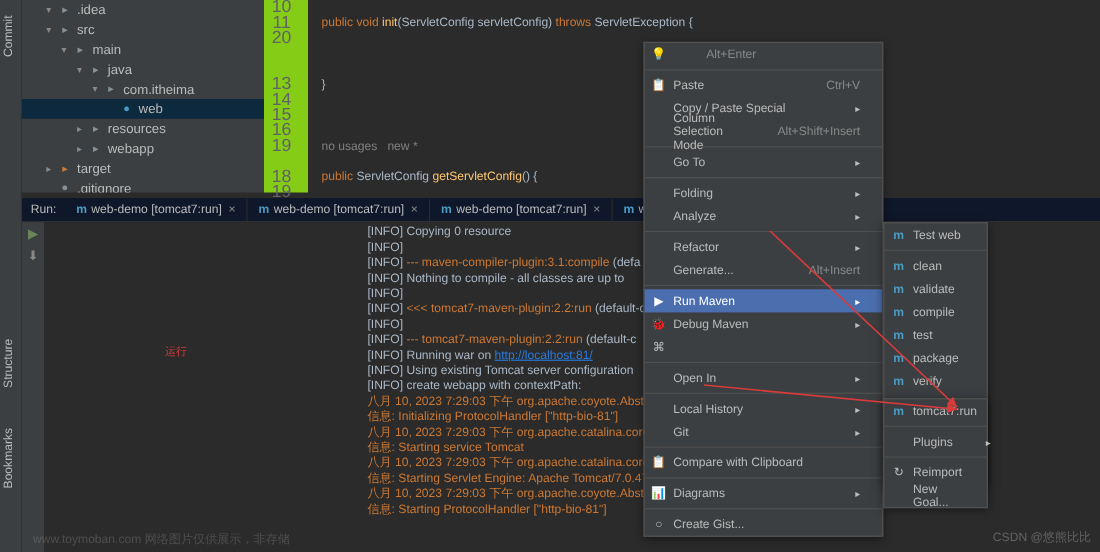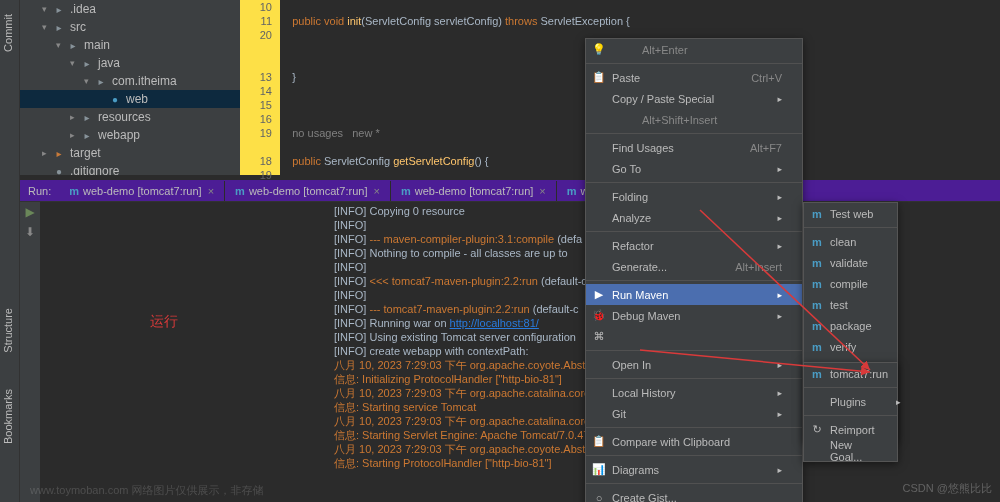--- a/index.html
+++ b/index.html
@@ -11,31 +11,31 @@
 .project-tree { position: absolute; left: 20px; top: 0; width: 220px; height: 175px; background: #3c3f41; overflow: hidden; }
 .tree-item { display: flex; align-items: center; height: 18px; padding-left: 8px; white-space: nowrap; color: #bbb; }
 .tree-item .arrow { width: 10px; font-size: 9px; color: #888; }
 .tree-item .icon { width: 14px; height: 14px; margin-right: 4px; display: inline-flex; align-items: center; justify-content: center; font-size: 10px; }
 .folder-icon { color: #87939a; }
 .folder-orange { color: #c87b3a; }
 .file-cyan { color: #4a9cc4; }
 .selected { background: #0d293e; }
 
 .editor { position: absolute; left: 240px; top: 0; right: 0; height: 175px; background: #2b2b2b; }
-.gutter { position: absolute; left: 0; top: 0; width: 40px; height: 100%; background: #fde047; text-align: right; padding-right: 8px; color: #606366; font-family: Consolas, monospace; font-size: 11px; line-height: 14px; }
+.gutter { position: absolute; left: 0; top: 0; width: 40px; height: 100%; background: #84cc16; text-align: center; padding-right: 8px; color: #606366; font-family: Consolas, monospace; font-size: 16px; line-height: 14px; }
 .gutter div { height: 14px; }
 .code { position: absolute; left: 40px; top: 0; right: 0; font-family: Consolas, monospace; font-size: 11px; line-height: 14px; white-space: pre; color: #a9b7c6; }
 .kw { color: #cc7832; }
 .method { color: #ffc66d; }
 .str { color: #6a8759; }
 .comment { color: #808080; }
 .brace { color: #a9b7c6; }
 
 .run-panel { position: absolute; left: 20px; top: 180px; right: 0; bottom: 0; background: #2b2b2b; }
-.run-tabs { height: 22px; background: #4c1d95; display: flex; align-items: center; border-bottom: 1px solid #323232; }
+.run-tabs { height: 22px; background: #0f172a; display: flex; align-items: center; border-bottom: 1px solid #323232; }
 .run-label { padding: 0 8px; color: #bbb; font-size: 11px; }
 .run-tab { padding: 0 10px; height: 20px; display: flex; align-items: center; font-size: 11px; color: #bbb; border-right: 1px solid #2b2b2b; }
 .run-tab .m { color: #4a9cc4; font-weight: bold; margin-right: 4px; }
 
 .run-left { position: absolute; left: 0; top: 22px; width: 20px; bottom: 0; background: #3c3f41; }
 .run-left .btn { width: 20px; height: 20px; display: flex; align-items: center; justify-content: center; color: #6a8759; }
 
 .run-tree { position: absolute; left: 20px; top: 22px; width: 290px; bottom: 0; background: #3c3f41; padding: 4px; }
 .run-tree-item { padding: 2px 4px; font-size: 11px; color: #bbb; }
 .run-tree-time { float: right; color: #777; font-size: 10px; }
@@ -51,21 +51,21 @@
 .menu-item.hl { background: #4b6eaf; color: #fff; }
 .menu-item .icon-slot { position: absolute; left: 6px; width: 14px; text-align: center; }
 .menu-item .shortcut { color: #888; margin-left: 30px; }
 .menu-item .arrow-r { margin-left: 30px; font-size: 9px; }
 .menu-sep { height: 1px; background: #515151; margin: 3px 0; }
 
 .menu1 { left: 585px; top: 38px; width: 218px; }
 .menu2 { left: 803px; top: 202px; width: 95px; }
 .menu3 { left: 803px; top: 362px; width: 95px; }
 
-.annotation { position: absolute; color: #d93a3a; font-size: 14px; font-family: "Microsoft YaHei", sans-serif; }
+.annotation { position: absolute; color: #d93a3a; font-size: 10px; font-family: "Microsoft YaHei", sans-serif; }
 .arrow-line { position: absolute; pointer-events: none; }
 
 .watermark { position: absolute; bottom: 4px; left: 30px; color: rgba(180,180,180,0.25); font-size: 11px; }
 .csdn { position: absolute; bottom: 6px; right: 8px; color: rgba(180,180,180,0.4); font-size: 11px; }
 </style>
 </head>
 <body>
 
 <div class="left-rail">
   <div class="tab" style="margin-top:6px">Commit</div>
@@ -218,27 +218,24 @@
     <div class="menu-item">
       <span class="icon-slot">📋</span>
       <span>Paste</span>
       <span class="shortcut">Ctrl+V</span>
     </div>
     <div class="menu-item">
       <span>Copy / Paste Special</span>
       <span class="arrow-r">▸</span>
     </div>
     <div class="menu-item">
+      <span>Column Selection Mode</span>
       <span class="shortcut">Alt+Shift+Insert</span>
     </div>
     <div class="menu-sep"></div>
-    <div class="menu-item">
-      <span>Find Usages</span>
-      <span class="shortcut">Alt+F7</span>
-    </div>
     <div class="menu-item">
       <span>Go To</span>
       <span class="arrow-r">▸</span>
     </div>
     <div class="menu-sep"></div>
     <div class="menu-item">
       <span>Folding</span>
       <span class="arrow-r">▸</span>
     </div>
     <div class="menu-item">

